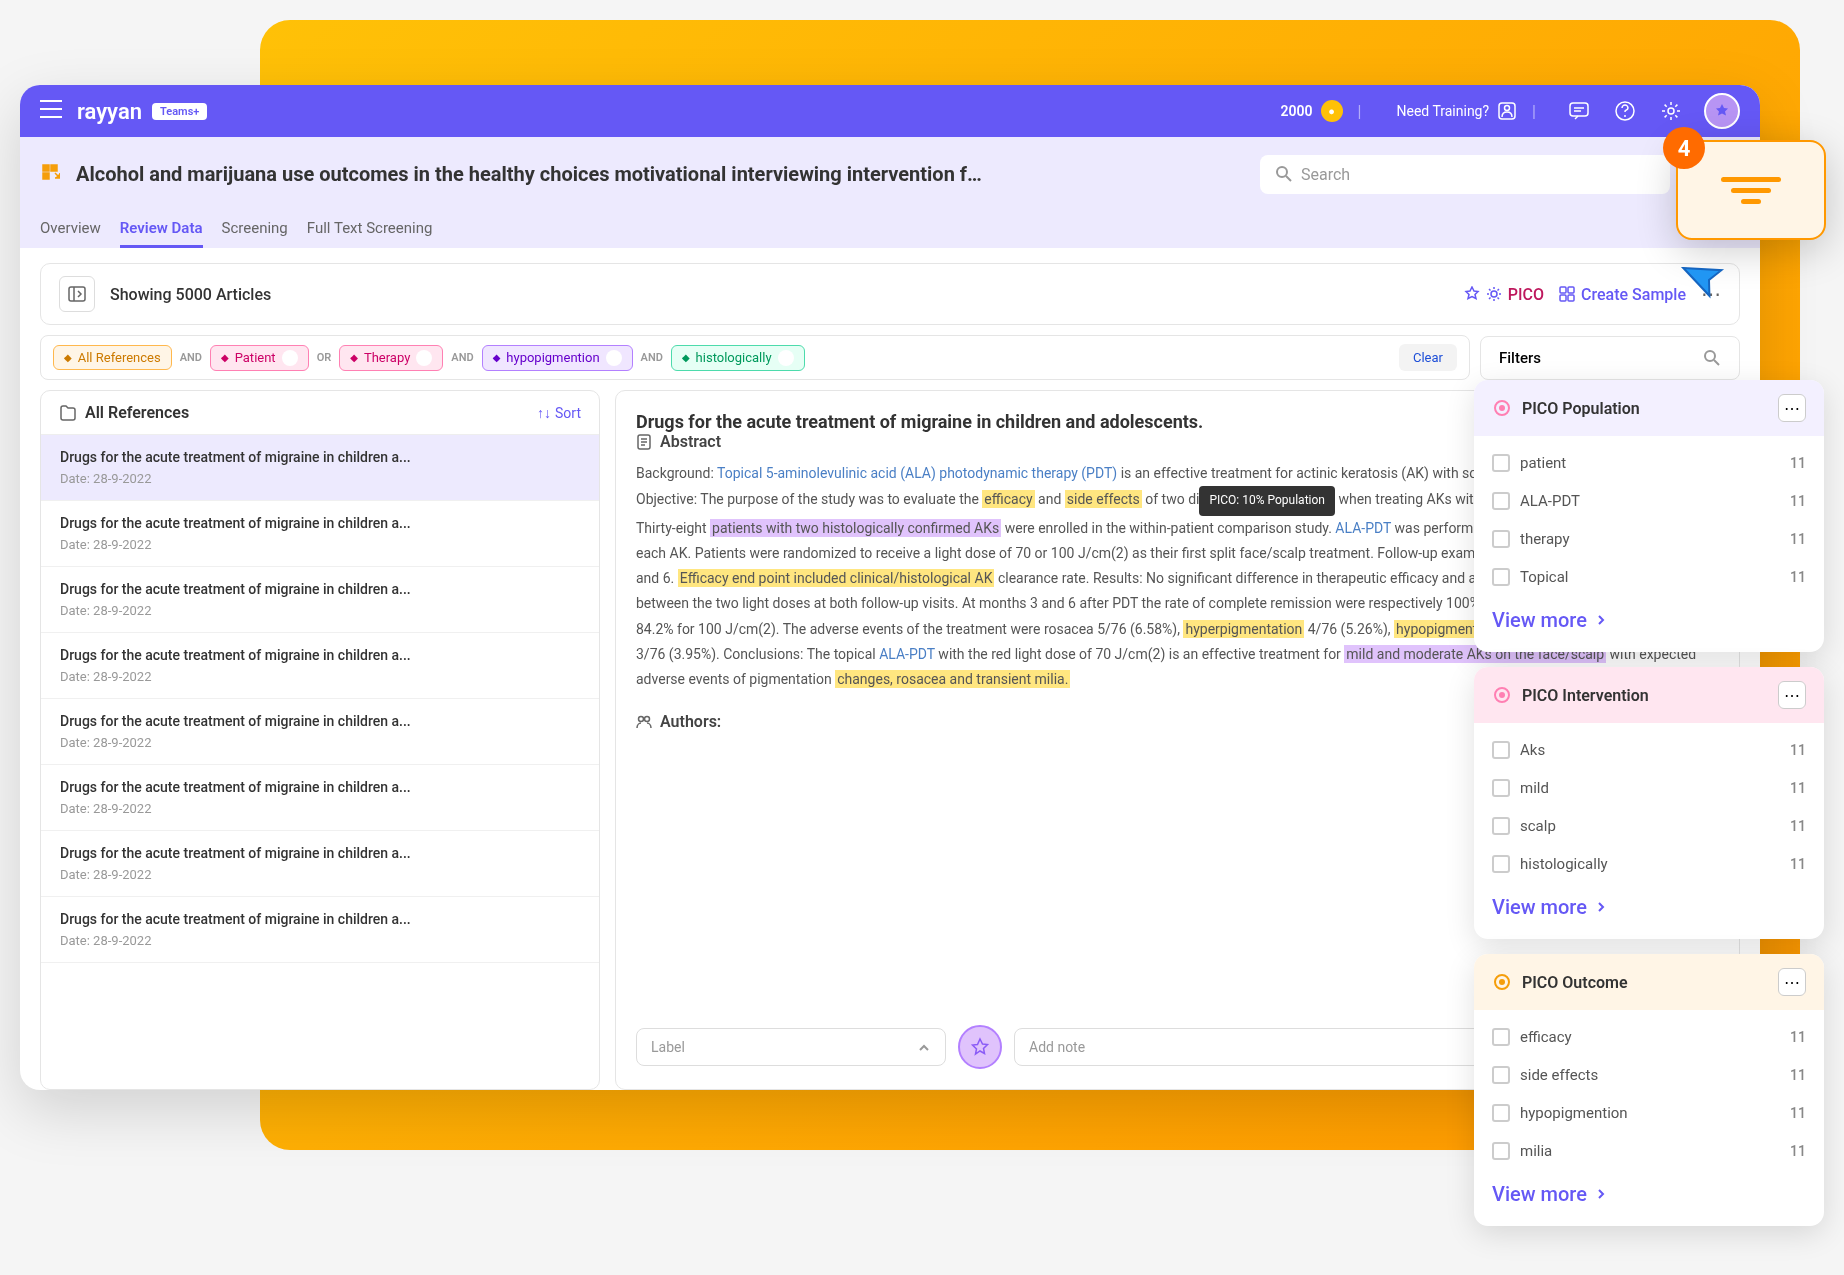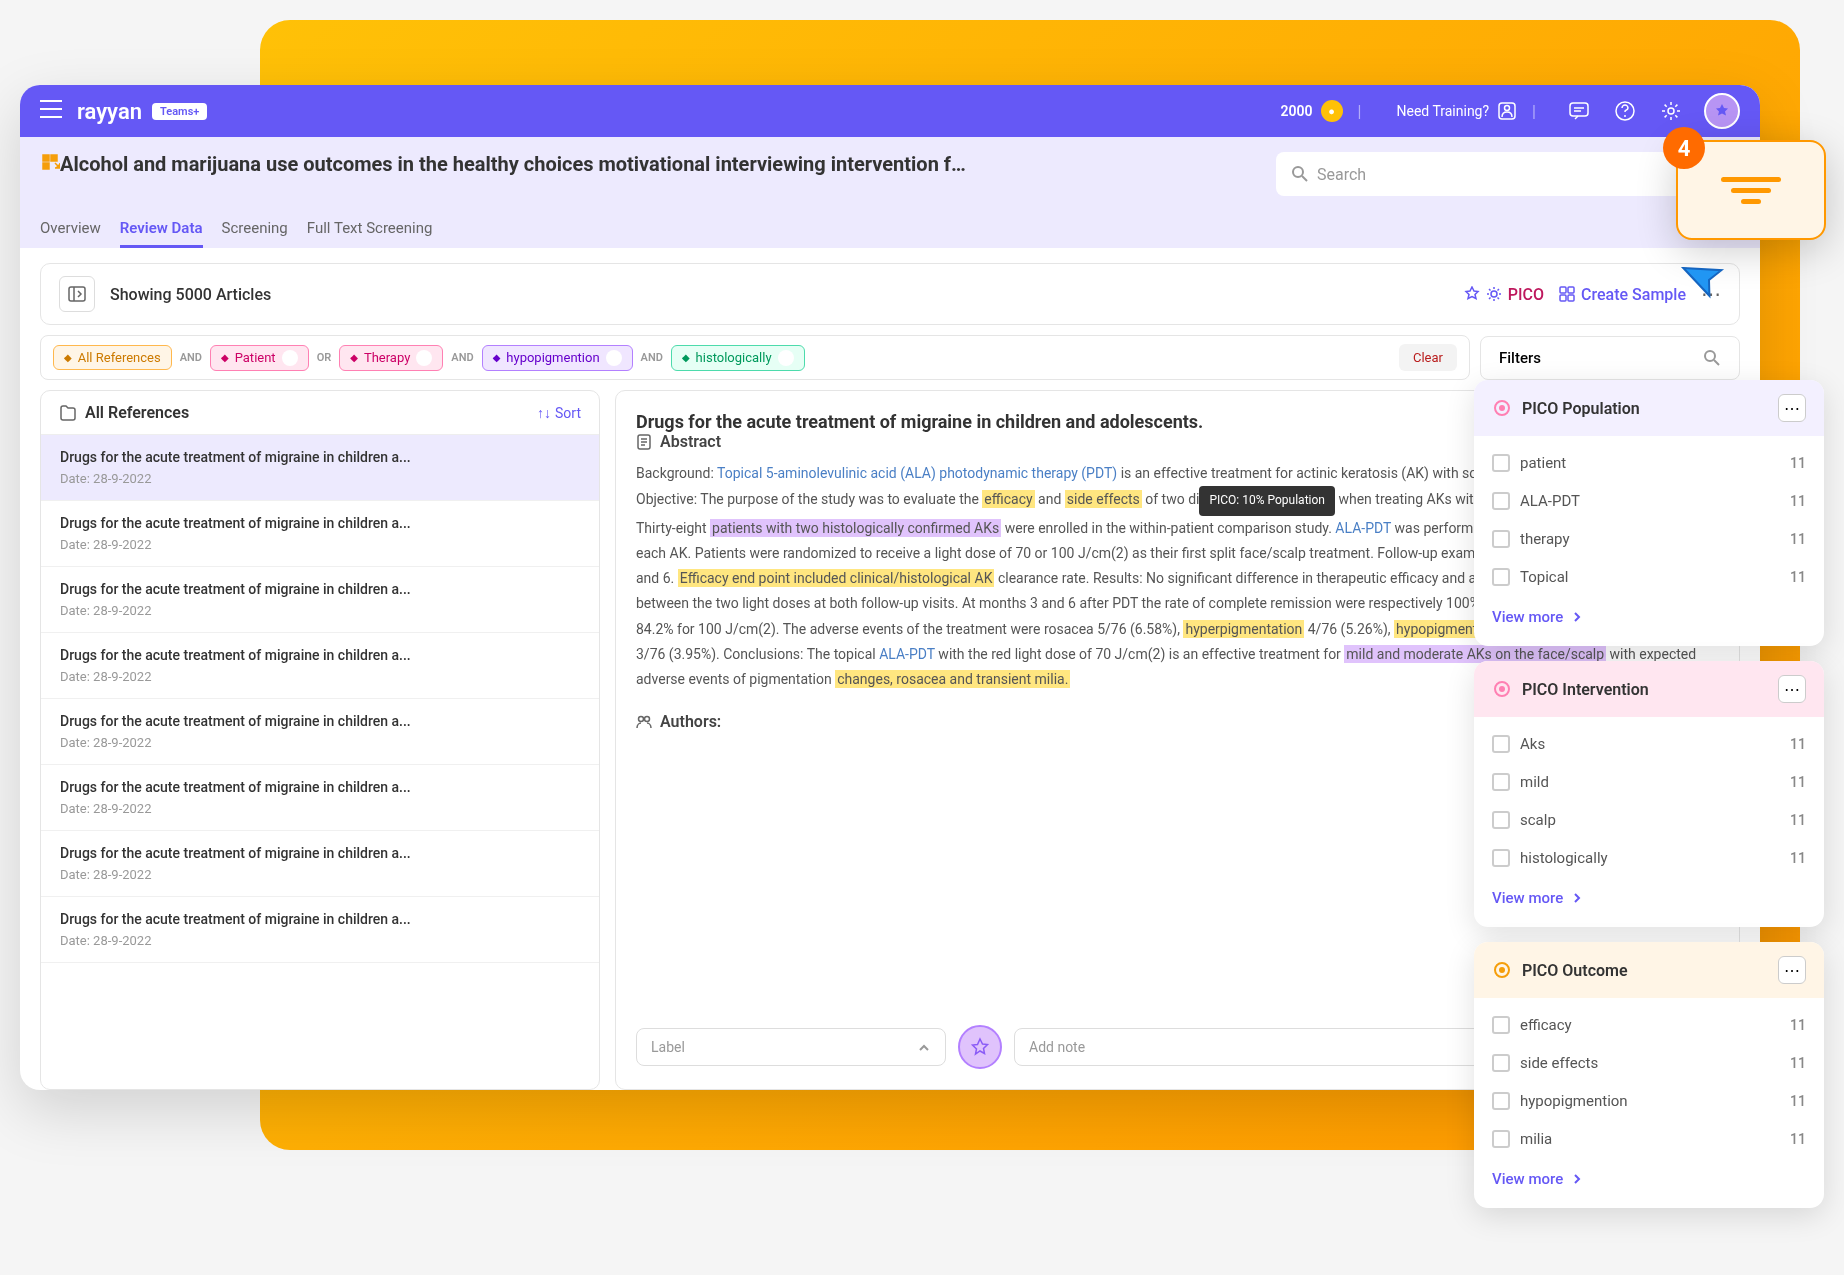--- a/index.html
+++ b/index.html
@@ -10,21 +10,21 @@
 .menu-icon{cursor:pointer;margin-right:15px}
 .logo{font-size:22px;font-weight:600;margin-right:10px}
 .badge-teams{background:#fff;color:#6558f5;padding:2px 8px;border-radius:4px;font-size:11px;font-weight:600}
 .header-spacer{flex:1}
 .header-item{display:flex;align-items:center;margin-left:20px;font-size:14px}
 .coin{width:22px;height:22px;background:#ffc107;border-radius:50%;margin-left:8px;display:inline-flex;align-items:center;justify-content:center;font-size:11px}
 .divider{color:rgba(255,255,255,0.5);margin:0 15px}
 .header-icon{width:36px;height:36px;border-radius:8px;display:flex;align-items:center;justify-content:center;cursor:pointer;margin-left:10px}
 .avatar{width:36px;height:36px;border-radius:50%;background:#b794f4;border:2px solid #fff;margin-left:15px}
 .subheader{background:#edeafe;padding:15px 20px 0}
-.title-row{display:flex;gap:0}
+.title-row{display:flex;align-items:center;gap:16px}
 .expand-icon{color:#f59e0b;font-size:18px}
 .page-title{font-size:20px;font-weight:700;color:#333;flex:1;white-space:nowrap;overflow:hidden;text-overflow:ellipsis}
 .search-box{background:#fff;border-radius:8px;padding:10px 15px;width:410px;display:flex;align-items:center;color:#999}
 .search-box svg{margin-right:8px}
 .chat-btn{background:#fff;border-radius:8px;width:44px;height:44px;display:flex;align-items:center;justify-content:center;margin-left:10px}
 .tabs{display:flex;gap:19px;margin-top:15px;padding-bottom:0}
 .tab{padding:8px 0;color:#666;font-size:15px;cursor:pointer;border-bottom:3px solid transparent}
 .tab.active{color:#6558f5;font-weight:600;border-bottom-color:#6558f5}
 .toolbar{background:#fff;margin:15px 20px 0;border-radius:10px;padding:12px 18px;display:flex;align-items:center;gap:15px;border:1px solid #e5e5e5}
 .toolbar-btn{border:1px solid #ddd;border-radius:6px;width:36px;height:36px;display:flex;align-items:center;justify-content:center;cursor:pointer}
@@ -34,21 +34,21 @@
 .dots{color:#666;cursor:pointer;font-size:20px}
 .filter-bar{margin:10px 20px 0;display:flex;gap:10px;align-items:center}
 .filter-chips{flex:1;background:#fff;border:1px solid #e5e5e5;border-radius:8px;padding:8px 12px;display:flex;align-items:center;gap:8px;flex-wrap:wrap}
 .chip{display:flex;align-items:center;gap:6px;padding:4px 10px;border-radius:6px;font-size:13px;border:1px solid}
 .chip-orange{background:#fff5e6;border-color:#ffb84d;color:#cc7a00}
 .chip-pink{background:#ffe6f0;border-color:#ff80b3;color:#cc0066}
 .chip-purple{background:#f0e6ff;border-color:#b380ff;color:#6600cc}
 .chip-teal{background:#e6fff5;border-color:#4ddbac;color:#00995c}
 .chip-close{width:16px;height:16px;border-radius:50%;background:currentColor;color:#fff;display:flex;align-items:center;justify-content:center;font-size:10px;cursor:pointer}
 .op{font-size:11px;color:#999;font-weight:600}
-.clear-btn{background:#f3f3f3;padding:6px 14px;border-radius:6px;color:#b91c1c;font-size:13px;cursor:pointer}
+.clear-btn{background:#f3f3f3;padding:6px 14px;border-radius:6px;color:#1d4ed8;font-size:13px;cursor:pointer}
 .filters-label{background:#fff;border:1px solid #e5e5e5;border-radius:8px;padding:12px 18px;display:flex;align-items:center;gap:15px;width:260px}
 .filters-label span{flex:1;font-size:15px;font-weight:500}
 .main-content{display:flex;margin:10px 20px 0;gap:15px;height:700px}
 .left-panel{width:560px;background:#fff;border:1px solid #e5e5e5;border-radius:10px;overflow:hidden;display:flex;flex-direction:column}
 .panel-header{padding:12px 18px;display:flex;align-items:center;border-bottom:1px solid #eee}
 .panel-header-title{font-size:16px;font-weight:600;color:#333;flex:1;display:flex;align-items:center;gap:8px}
 .sort-btn{color:#6558f5;font-size:14px;cursor:pointer;display:flex;align-items:center;gap:4px}
 .article-list{flex:1;overflow-y:auto}
 .article-item{padding:14px 19px;border-bottom:1px solid #f0f0f0;cursor:pointer}
 .article-item.selected{background:#edeafe}
@@ -72,21 +72,21 @@
 .filter-card{background:#fff;border-radius:14px;box-shadow:0 8px 30px rgba(0,0,0,0.12);overflow:hidden}
 .filter-card-header{background:#f3f0ff;padding:14px 18px;display:flex;align-items:center;gap:10px}
 .filter-card-header svg{flex-shrink:0}
 .filter-card-title{flex:1;font-size:16px;font-weight:600;color:#333}
 .filter-card-menu{width:28px;height:28px;border:1px solid #ccc;border-radius:6px;display:flex;align-items:center;justify-content:center;cursor:pointer;background:#fff}
 .filter-card-body{padding:8px 0}
 .filter-item{padding:10px 18px;display:flex;align-items:center;gap:10px;cursor:pointer}
 .filter-checkbox{width:18px;height:18px;border:2px solid #ccc;border-radius:3px}
 .filter-item-label{flex:1;font-size:15px;color:#555}
 .filter-count{font-size:14px;color:#888;font-weight:500}
-.view-more{padding:12px 18px;color:#6558f5;font-size:15px;font-weight:500;cursor:pointer;display:flex;align-items:center;gap:8px}
+.view-more{padding:12px 18px;color:#6558f5;font-size:20px;font-weight:500;cursor:pointer;display:flex;align-items:center;gap:8px}
 .filter-callout{position:absolute;right:18px;top:140px;width:150px;height:100px;background:#fff5e6;border:2px solid #ff9800;border-radius:16px;display:flex;align-items:center;justify-content:center;box-shadow:0 10px 40px rgba(0,0,0,0.2)}
 .filter-callout-badge{position:absolute;top:-15px;left:-15px;width:42px;height:42px;background:#ff6b00;border-radius:50%;color:#fff;display:flex;align-items:center;justify-content:center;font-size:22px;font-weight:700}
 .filter-lines{display:flex;flex-direction:column;gap:6px;align-items:center}
 .filter-line{height:5px;background:#ff9800;border-radius:3px}
 .cursor-arrow{position:absolute;right:110px;top:255px;transform:rotate(-20deg)}
 </style>
 </head>
 <body>
 
 <div class="bg-yellow"></div>

